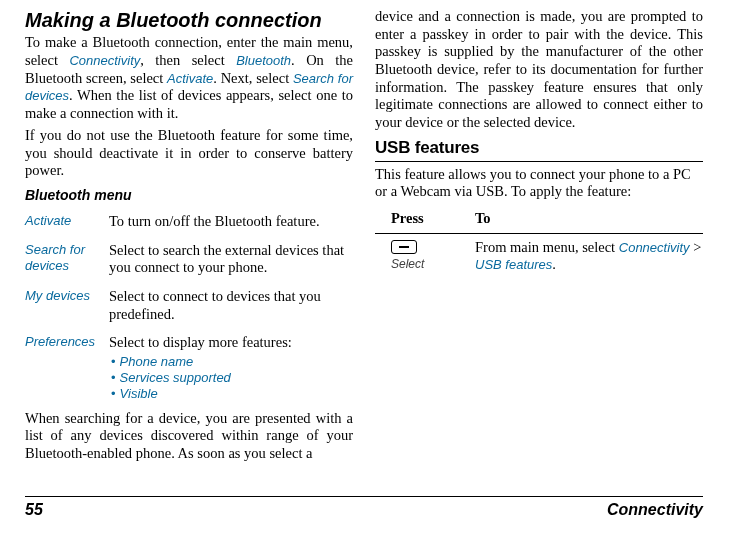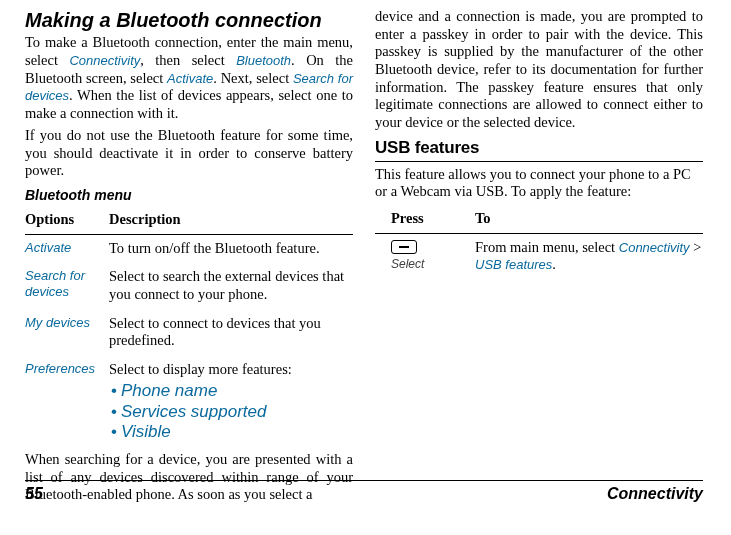--- a/index.html
+++ b/index.html
@@ -35,21 +35,21 @@
     margin-top: 7px;
     margin-bottom: 4px;
   }
   .row { display: flex; align-items: flex-start; }
   .row-border { border-bottom: 1px solid #000; padding: 3px 0 5px; }
   .opt-col { width: 84px; flex: 0 0 84px; }
   .opt-term { color: #0a6a9e; font-style: italic; font-family: Arial, Helvetica, sans-serif; font-size: 13px; font-weight: 400; }
   .desc-col { flex: 1; }
   .th { font-weight: 700; }
   .pref-list { margin-top: 2px; padding-left: 0; }
-  .pref-list li { list-style: none; color: #0a6a9e; font-style: italic; font-family: Arial, Helvetica, sans-serif; font-size: 17px; }
+  .pref-list li { list-style: none; color: #0a6a9e; font-style: italic; font-family: Arial, Helvetica, sans-serif; font-size: 13px; }
   .bullet { color: #0a6a9e; font-style: normal; padding: 0 4px 0 2px; }
   .h2 {
     font-family: Arial, Helvetica, sans-serif;
     font-weight: 700;
     font-size: 17px;
     border-bottom: 1.5px solid #000;
     padding-bottom: 2px;
     margin: 6px 0 4px;
     letter-spacing: -0.2px;
   }
@@ -76,21 +76,21 @@
     display: block;
     font-family: Arial, Helvetica, sans-serif;
     font-style: italic;
     color: #404040;
     font-size: 12px;
     margin-top: 1px;
   }
   .footer {
     position: absolute;
     left: 25px; right: 28px;
-    bottom: 32px;
+    bottom: 16px;
     border-top: 1px solid #000;
     display: flex;
     justify-content: space-between;
     align-items: flex-end;
     padding-top: 4px;
   }
   .page-num {
     font-family: Arial, Helvetica, sans-serif;
     font-weight: 700;
     font-style: italic;
@@ -110,24 +110,20 @@
 
   <div class="col">
     <div class="heading">Making a Bluetooth connection</div>
     <p class="para">
       <span>To make a Bluetooth connection, enter the main menu, select </span><span class="uiterm">Connectivity</span><span>, then select </span><span class="uiterm">Bluetooth</span><span>. On the Bluetooth screen, select </span><span class="uiterm">Activate</span><span>. Next, select </span><span class="uiterm">Search for devices</span><span>. When the list of devices appears, select one to make a connection with it.</span>
     </p>
     <p class="para">If you do not use the Bluetooth feature for some time, you should deactivate it in order to conserve battery power.</p>
 
     <div class="subhead">Bluetooth menu</div>
 
-    <div class="row row-border">
-      <div class="opt-col th">Options</div>
-      <div class="desc-col th">Description</div>
-    </div>
 
     <div class="row" style="padding:5px 0 6px;">
       <div class="opt-col opt-term">Activate</div>
       <div class="desc-col">To turn on/off the Bluetooth feature.</div>
     </div>
     <div class="row" style="padding:5px 0 6px;">
       <div class="opt-col opt-term">Search for devices</div>
       <div class="desc-col">Select to search the external devices that you connect to your phone.</div>
     </div>
     <div class="row" style="padding:5px 0 6px;justify-content:space-between;">

